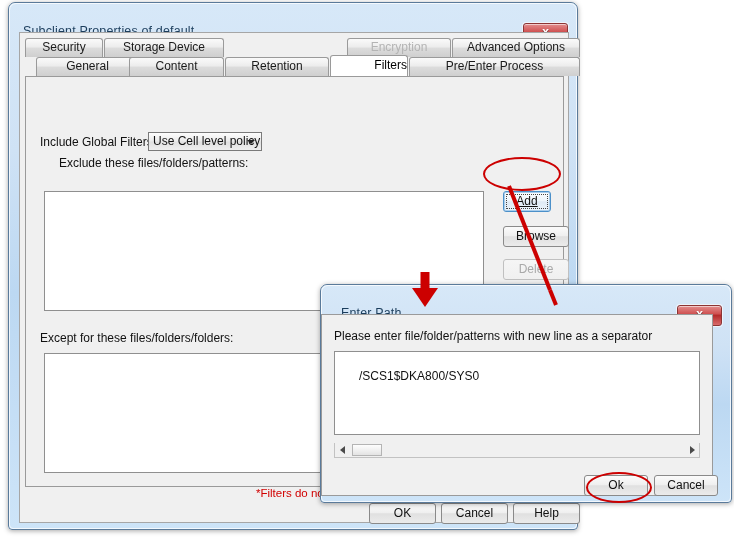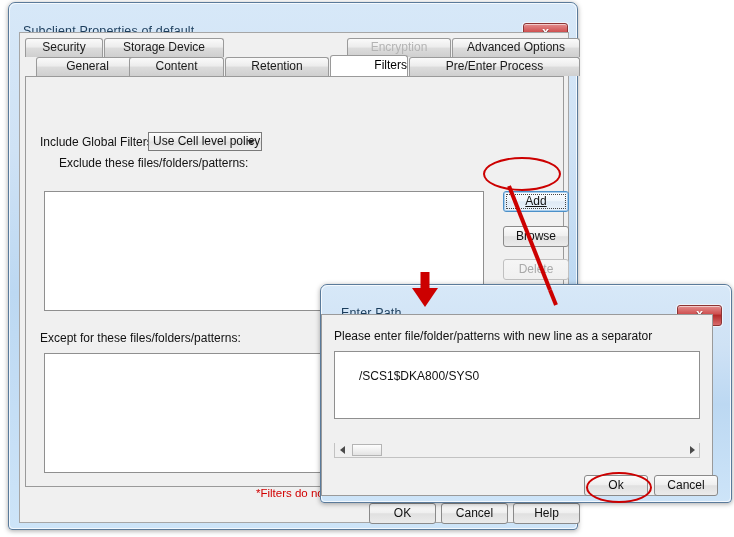--- a/index.html
+++ b/index.html
@@ -150,35 +150,35 @@
 
       <div class="lbl" style="left:14px;top:58px;">Include Global Filters</div>
       <div class="combo" style="left:122px;top:55px;width:114px;">
         <span>Use Cell level policy</span>
         <span class="arrow"></span>
       </div>
 
       <div class="lbl" style="left:14px;top:79px;margin-left:19px;">Exclude these files/folders/patterns:</div>
       <div class="field" style="left:18px;top:114px;width:440px;height:120px;"></div>
 
-      <div class="btn focus" style="left:477px;top:114px;width:66px;text-decoration:underline;">
+      <div class="btn focus" style="left:477px;top:114px;width:48px;text-decoration:underline;">
         <span>Add</span>
         <span class="dotted"></span>
       </div>
       <div class="btn" style="left:477px;top:149px;width:66px;">
         <span>Browse</span>
       </div>
       <div class="btn disabled" style="left:477px;top:182px;width:66px;">
         <span>Delete</span>
       </div>
       <div class="btn disabled" style="left:477px;top:215px;width:66px;">
         <span>Edit</span>
       </div>
 
-      <div class="lbl" style="left:14px;top:254px;">Except for these files/folders/patterns:</div>
+      <div class="lbl" style="left:14px;top:254px;">Except for these files/folders/folders:</div>
       <div class="field" style="left:18px;top:276px;width:440px;height:120px;"></div>
 
       <div class="note" style="left:230px;top:410px;">*Filters do not a</div>
     </div>
 
     <div class="btn" style="left:349px;top:470px;width:67px;">
       <span>OK</span>
     </div>
     <div class="btn" style="left:421px;top:470px;width:67px;">
       <span>Cancel</span>
@@ -201,21 +201,21 @@
     <div class="title-text" style="left:20px;">Enter Path</div>
     <div class="closebtn" style="right:9px;top:4px;">
       <div class="x">x</div>
     </div>
   </div>
 
   <div class="client2" style="left:0;top:29px;width:390px;height:180px;">
 
     <div class="lbl" style="left:12px;top:14px;">Please enter file/folder/patterns with new line as a separator</div>
 
-    <div class="ta" style="left:12px;top:36px;width:366px;height:68px;">
+    <div class="ta" style="left:12px;top:36px;width:366px;height:84px;">
       <span>/SCS1$DKA800/SYS0</span>
     </div>
 
     <div class="hscroll" style="left:12px;top:128px;width:366px;">
       <div class="arw left" style="left:0;">
           <i></i>
         </div>
       <div class="thumb"></div>
       <div class="arw right" style="right:0;">
           <i></i>

